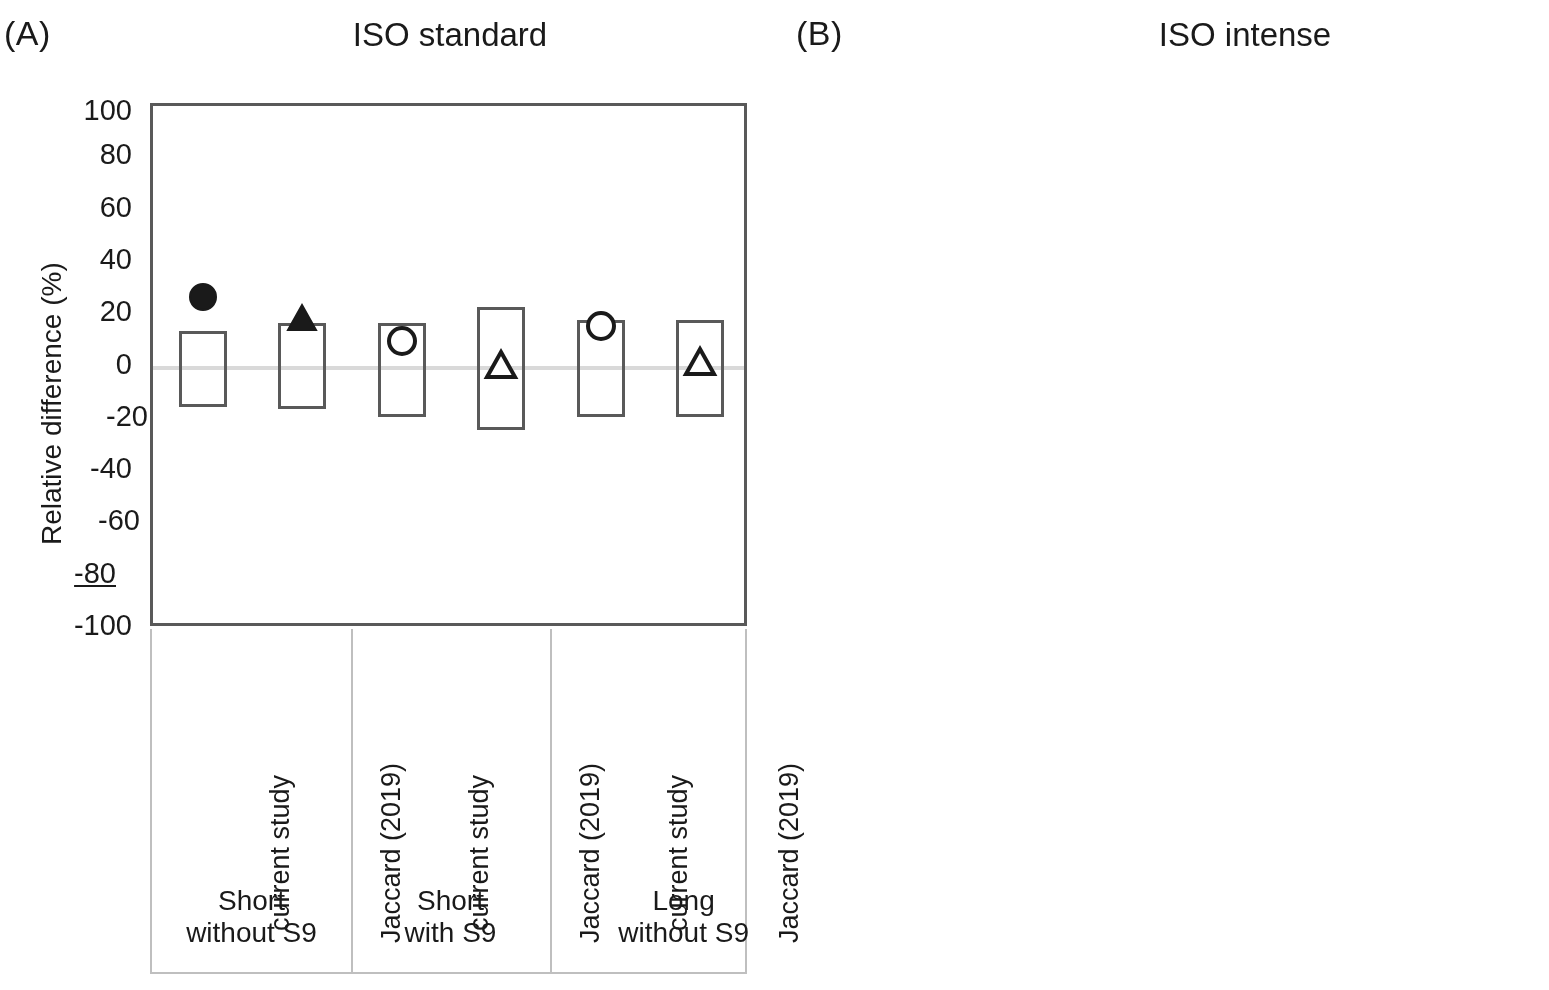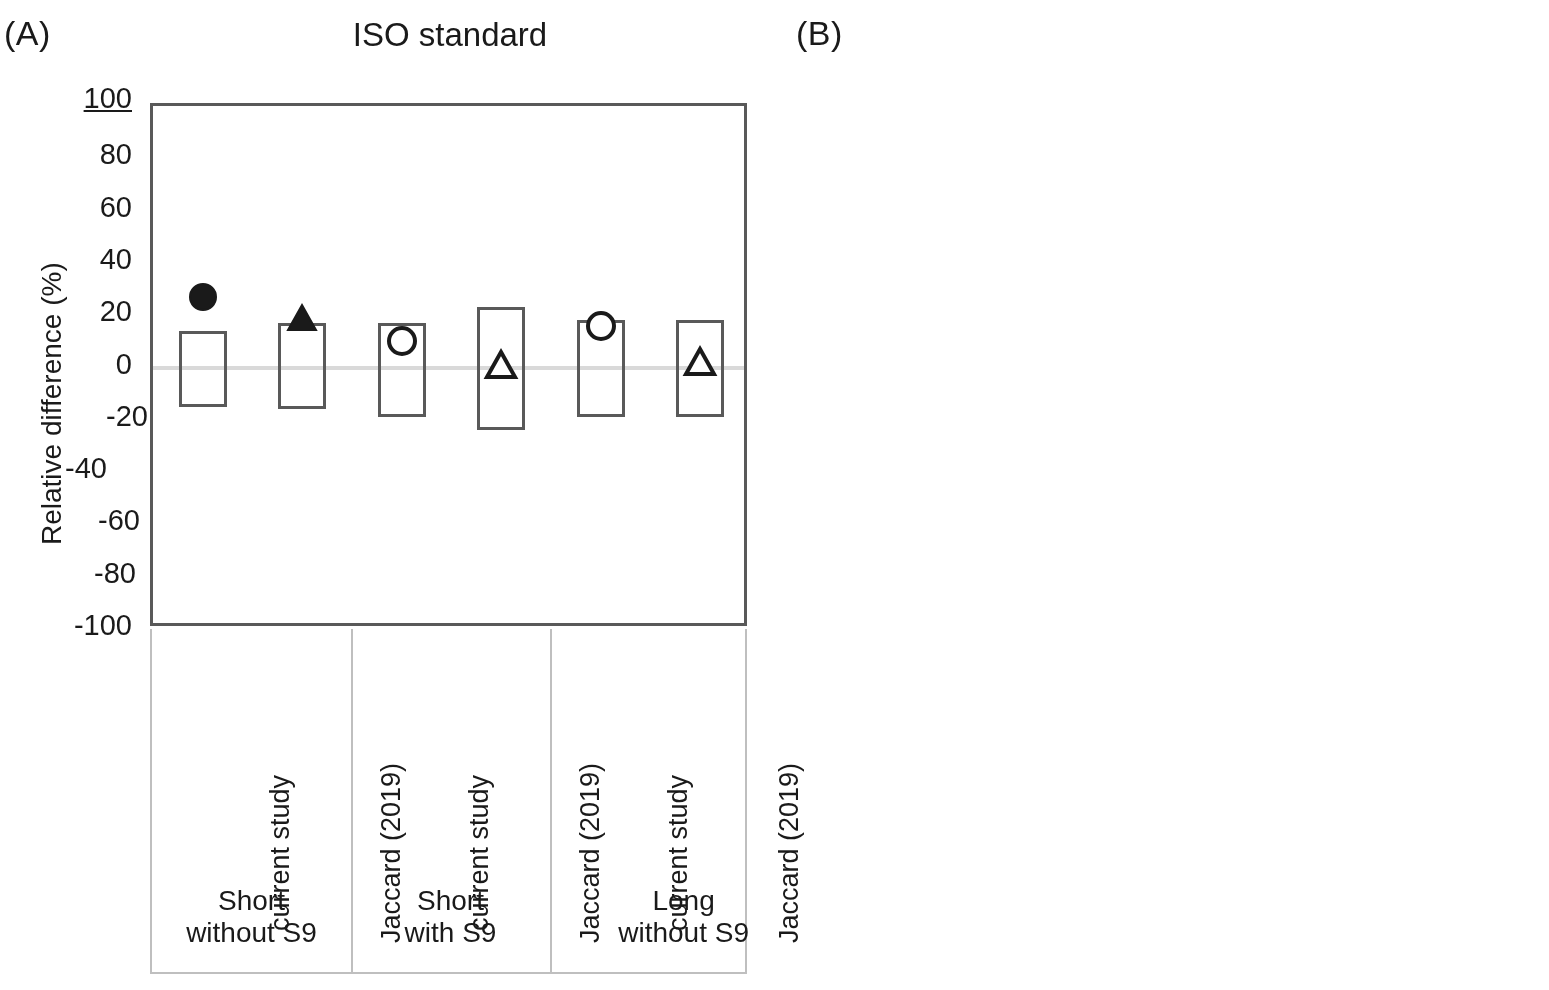--- a/index.html
+++ b/index.html
@@ -172,30 +172,30 @@
 </head>
 <body>
 
 <div class="figure">
 
   <div class="panel panel-a">
     <div class="panel-tag">(A)</div>
     <div class="panel-title">ISO standard</div>
     <div class="ylabel">Relative difference (%)</div>
     <div class="ytick-group">
-        <div class="ytick" style="left: 40px; top: 84px; text-decoration: underline;">100</div>
+        <div class="ytick" style="left: 40px; top: 96px;">100</div>
         <div class="ytick" style="left: 40px; top: 140.3px;">80</div>
         <div class="ytick" style="left: 40px; top: 192.6px;">60</div>
         <div class="ytick" style="left: 40px; top: 244.9px;">40</div>
         <div class="ytick" style="left: 40px; top: 297.2px; text-align: right;">20</div>
         <div class="ytick" style="left: 40px; top: 349.5px;">0</div>
         <div class="ytick" style="left: 56px; top: 401.8px;">-20</div>
-        <div class="ytick" style="left: 40px; top: 454.1px; text-align: center;">-40</div>
+        <div class="ytick" style="left: 40px; top: 454.1px;">-40</div>
         <div class="ytick" style="left: 48px; top: 506.4px;">-60</div>
-        <div class="ytick" style="left: 44px; top: 558.7px;">-80</div>
+        <div class="ytick" style="left: 24px; top: 558.7px; text-decoration: underline;">-80</div>
         <div class="ytick" style="left: 40px; top: 611px;">-100</div>
       </div>
     <div class="plot-frame">
       <div class="plot-inner">
           <div class="zero-line" style="top: 259.5px; background: rgb(217, 217, 217);"></div>
           <div class="box" style="left: 25.75px; top: 224.89px; width: 48px; height: 75.835px; border-color: rgb(89, 89, 89);"></div>
           <div class="box" style="left: 125.25px; top: 217.045px; width: 48px; height: 86.295px; border-color: rgb(89, 89, 89);"></div>
           <div class="box" style="left: 224.75px; top: 217.045px; width: 48px; height: 94.14px; border-color: rgb(89, 89, 89);"></div>
           <div class="box" style="left: 324.25px; top: 201.355px; width: 48px; height: 122.905px; border-color: rgb(89, 89, 89);"></div>
           <div class="box" style="left: 423.75px; top: 214.43px; width: 48px; height: 96.755px; border-color: rgb(89, 89, 89);"></div>
@@ -267,18 +267,19 @@
 without S9</span>
           </div>
         </div>
         <div class="grp-sep" style="left: 199px;"></div>
         <div class="grp-sep" style="left: 398px;"></div>
       </div>
   </div>
 
   <div class="panel panel-b">
     <div class="panel-tag">(B)</div>
+    <div class="panel-title">ISO intense</div>
 
     <div class="ytick-group"></div>
 
   </div>
 
 </div>
 
 </body></html>

